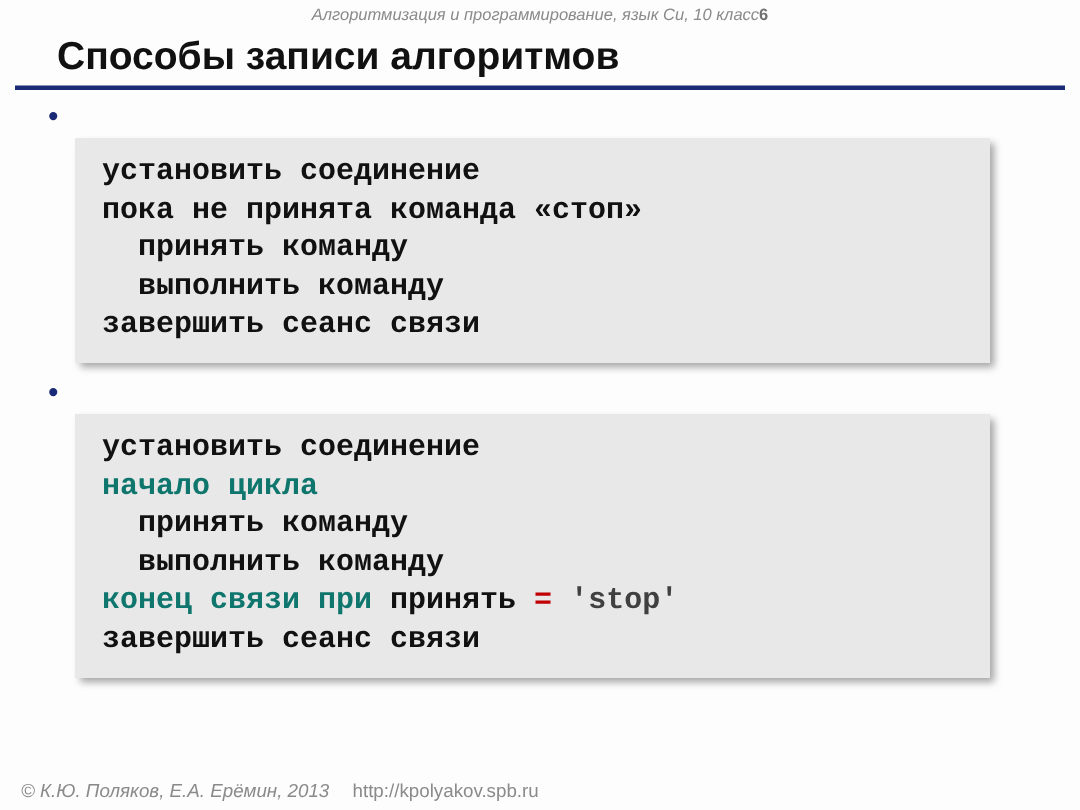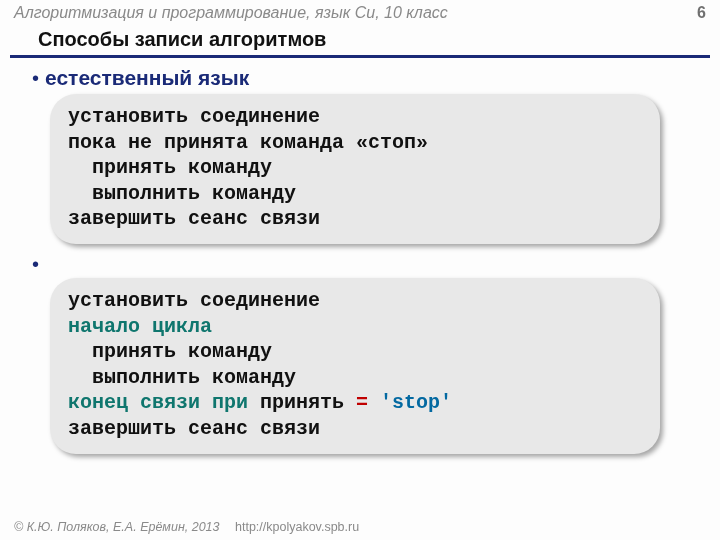--- a/index.html
+++ b/index.html
@@ -7,32 +7,32 @@
     width: 720px;
     height: 540px;
     background: #fdfdfd;
     font-family: Arial, sans-serif;
     position: relative;
     overflow: hidden;
   }
   .header-bar {
     color: #8a8a8a;
     font-style: italic;
-    font-size: 16px;
+    font-size: 11px;
     padding: 4px 14px 2px 14px;
     display: flex;
-    justify-content: space-between;
+    justify-content: center;
   }
   .page-num {
     font-style: normal;
     font-weight: bold;
     color: #707070;
   }
   .title {
-    font-size: 20px;
+    font-size: 26px;
     font-weight: bold;
     color: #111;
     padding: 4px 0 4px 28px;
     border-bottom: 3px solid #1a2a77;
     margin: 0 10px 8px 10px;
   }
   .bullet-line {
     display: flex;
     align-items: baseline;
     padding-left: 32px;
@@ -54,25 +54,24 @@
     background: #e8e8e8;
     margin: 4px 60px 10px 50px;
     padding: 10px 18px 12px 18px;
     font-family: "Courier New", monospace;
     font-size: 20px;
     font-weight: bold;
     color: #111;
     line-height: 1.28;
     box-shadow: 3px 3px 5px rgba(0,0,0,0.35);
     white-space: pre;
-    border-radius: 26px;
   }
   .kw { color: #0f766e; }
   .sym { color: #c00000; }
-  .str { color: #0369a1; }
+  .str { color: #404040; }
   .footer {
     position: absolute;
     bottom: 6px;
     left: 14px;
     font-size: 12.5px;
     color: #8a8a8a;
     font-style: italic;
     text-align: center;
   }
   .footer .link {
@@ -86,21 +85,20 @@
 
 <div class="header-bar">
   <span>Алгоритмизация и программирование, язык Си, 10 класс</span>
   <span class="page-num">6</span>
 </div>
 
 <div class="title">Способы записи алгоритмов</div>
 
 <div class="bullet-line">
   <span class="bullet">•</span>
-  <span class="bullet-text">естественный язык</span>
 </div>
 
 <div class="code-box"><span>установить соединение</span>
 <span>пока не принята команда «стоп»</span>
 <span>  принять команду</span>
 <span>  выполнить команду</span>
 <span>завершить сеанс связи</span></div>
 
 <div class="bullet-line">
   <span class="bullet">•</span>

